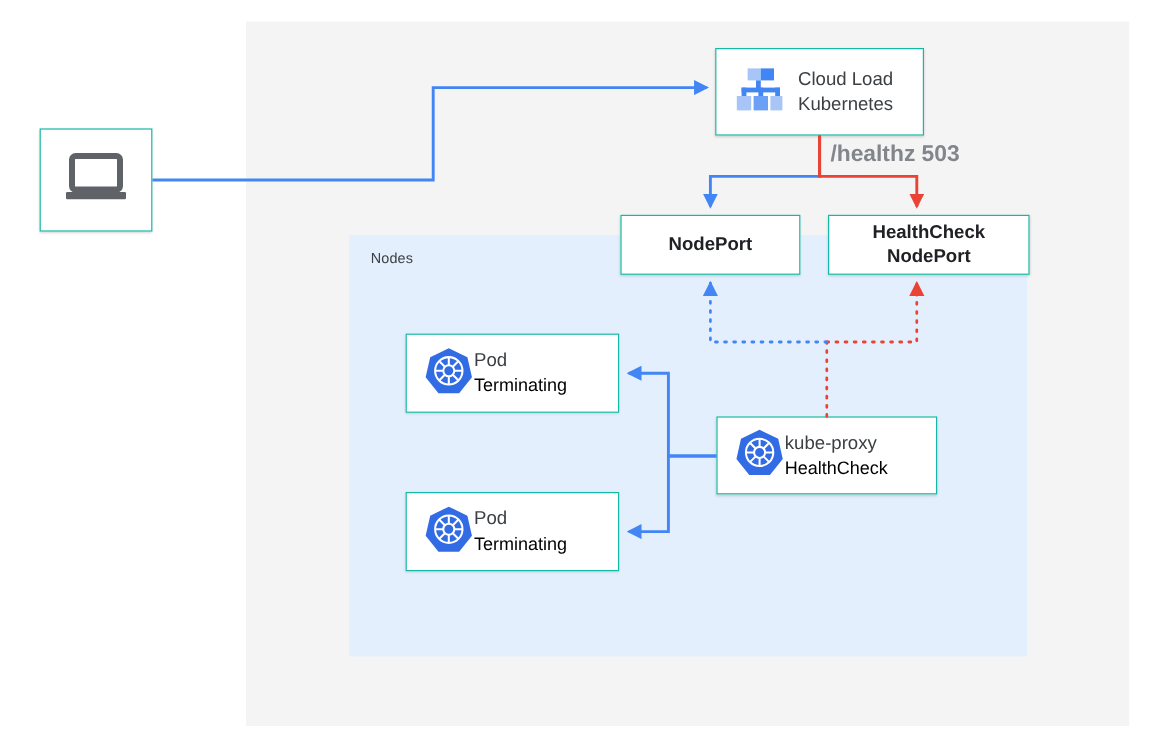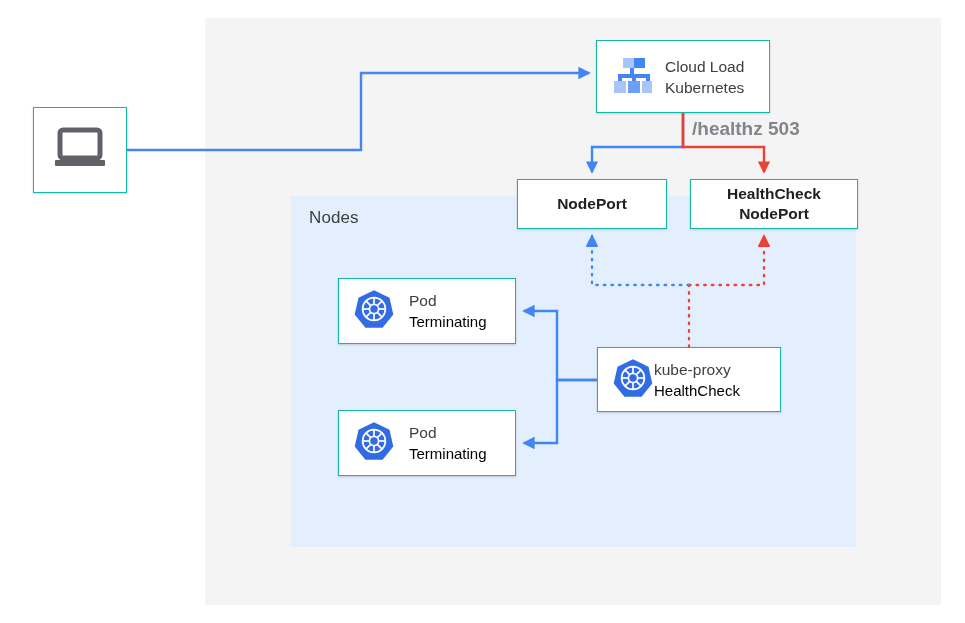--- a/index.html
+++ b/index.html
@@ -27,21 +27,21 @@
     width: 736px; height: 587px;
     background: #f4f4f4;
   }
   #nodes-panel {
     left: 291px; top: 196px;
     width: 565px; height: 351px;
     background: #e3effc;
   }
   #nodes-label {
     left: 309px; top: 208px;
-    font-size: 17px;
+    font-size: 12px;
     color: #3c4043;
     letter-spacing: .1px;
   }
 
   
   .card {
     background: #ffffff;
     border: 1px solid #14b8a6;
     box-shadow: 0 1px 2px rgba(60,64,67,.22);
     box-sizing: border-box;
@@ -96,21 +96,21 @@
     width: 168px; height: 50px;
   }
 
   
   .pod-card {
     width: 178px; height: 66px;
     padding-left: 14px;
   }
   #pod-1 { left: 338px; top: 278px; }
   #pod-2 { left: 338px; top: 410px; }
-  .pod-card .txt { margin-left: 14px; }
+  .pod-card .txt { }
 
   
   #kubeproxy-card {
     left: 597px; top: 347px;
     width: 184px; height: 65px;
     padding-left: 14px;
   }
   #kubeproxy-card .txt { margin-left: 0; }
 
   

